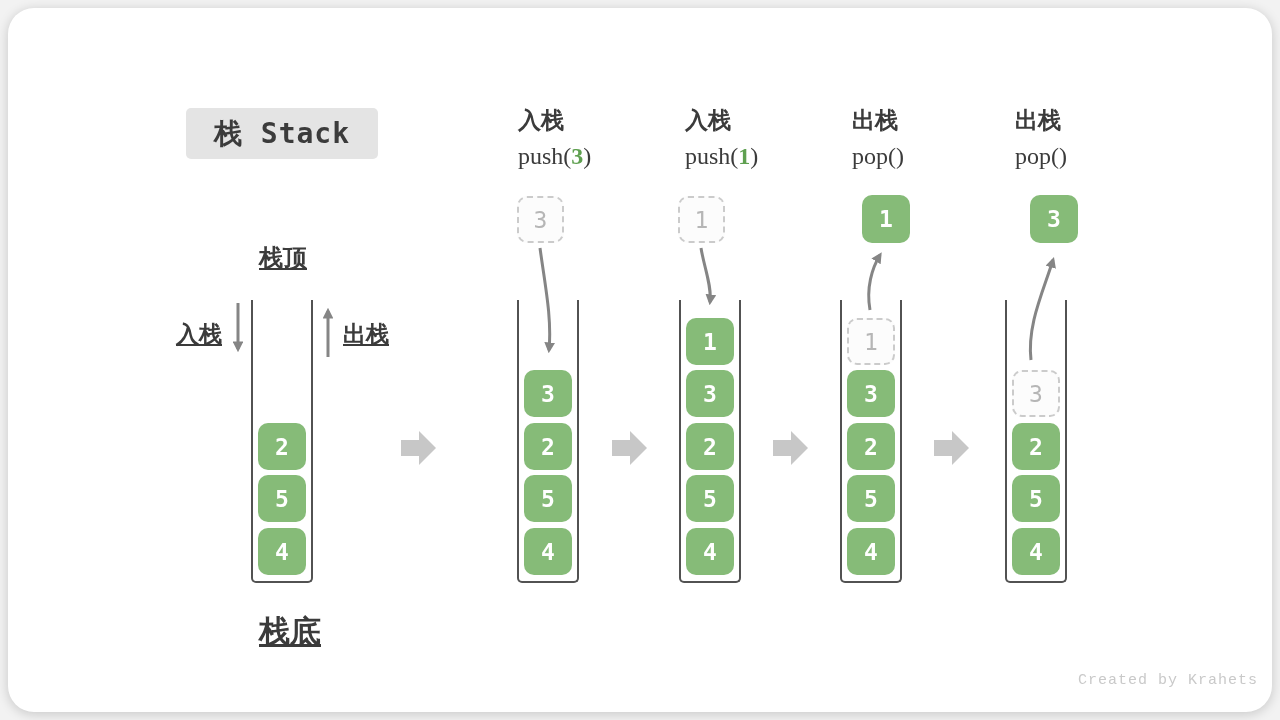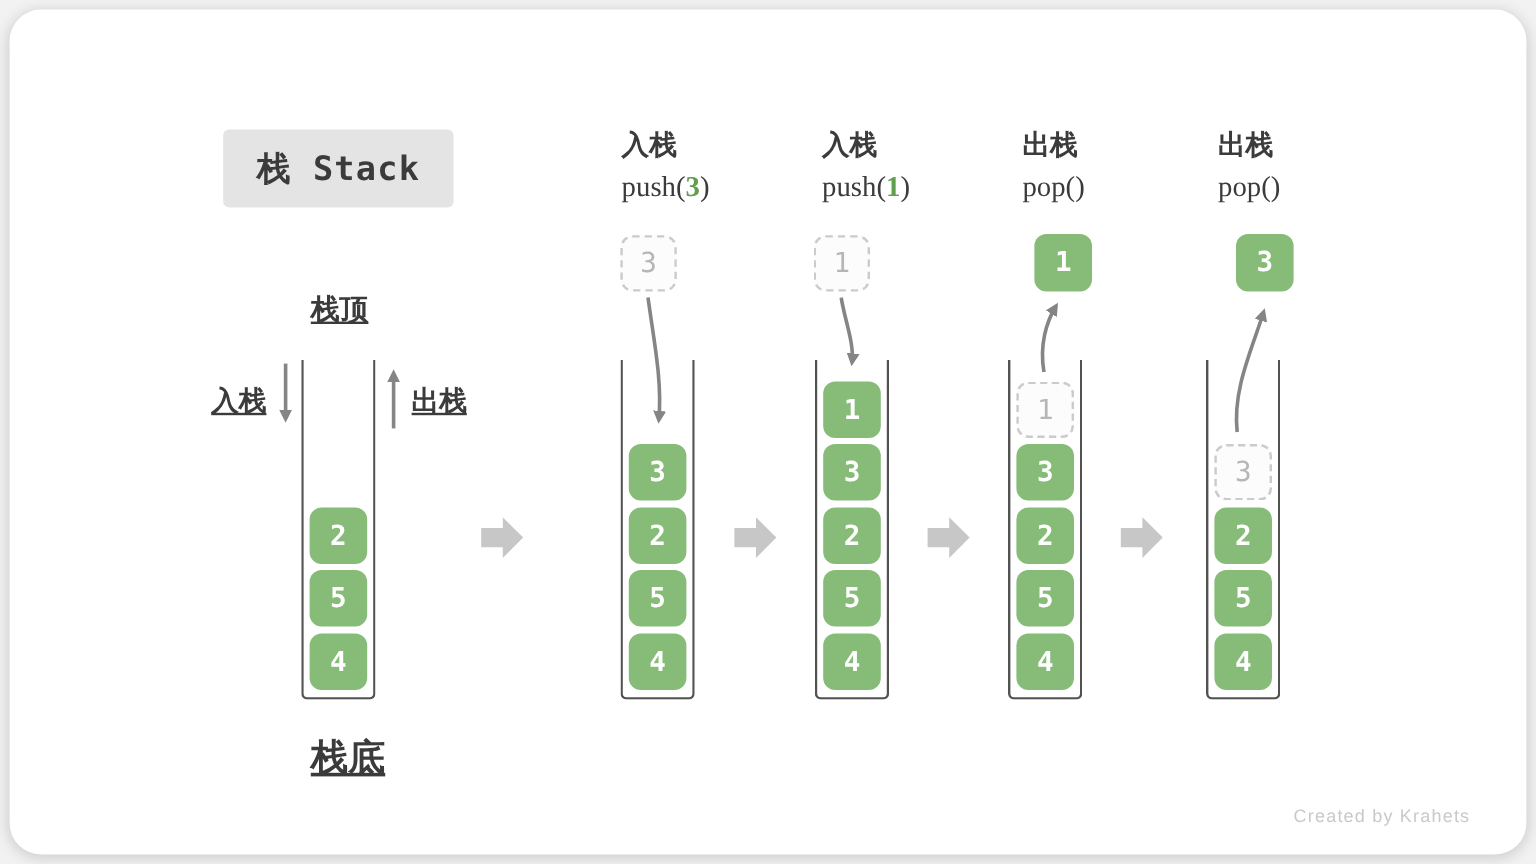--- a/index.html
+++ b/index.html
@@ -9,21 +9,21 @@
     font-family:"Liberation Sans",sans-serif;
     overflow:hidden;
   }
   .card{
     position:absolute;left:8px;top:8px;width:1264px;height:704px;
     background:#ffffff;border-radius:26px;
     box-shadow:0 2px 12px rgba(0,0,0,0.18);
   }
   
   .title-badge{
-    position:absolute;left:186px;top:108px;width:192px;height:65px;
+    position:absolute;left:186px;top:108px;width:192px;height:51px;
     background:#e4e4e4;border-radius:5px;
     display:flex;align-items:center;justify-content:center;
     font-family:"DejaVu Sans Mono",monospace;
     font-size:28px;font-weight:700;color:#3b3b3b;letter-spacing:1px;
   }
   
   .op-label{position:absolute;top:107px;}
   .op-label.op1{left:518px;}
   .op-label.op2{left:685px;}
   .op-label.op3{left:852px;}
@@ -61,21 +61,21 @@
   .b1{left:258px;} .b2{left:524px;} .b3{left:686px;} .b4{left:847px;} .b5{left:1012px;}
   .incoming{top:196px;width:47px;height:47px;}
   .in2{left:517px;} .in3{left:678px;}
   .popped{top:195px;width:48px;height:48px;}
   .p4{left:862px;} .p5{left:1030px;}
   
   .overlay{position:absolute;left:0;top:0;width:1280px;height:720px;pointer-events:none;}
   
   .watermark{
     position:absolute;left:1078px;top:672px;
-    font-family:Liberation Sans, sans-serif;font-size:15px;color:#c9c9c9;letter-spacing:1px;
+    font-family:Liberation Mono, monospace;font-size:15px;color:#c9c9c9;letter-spacing:1px;
     white-space:nowrap;
   }
 </style>
 </head>
 <body>
 
 <div class="card"></div>
 
 <div class="title-badge">栈 Stack</div>
 

